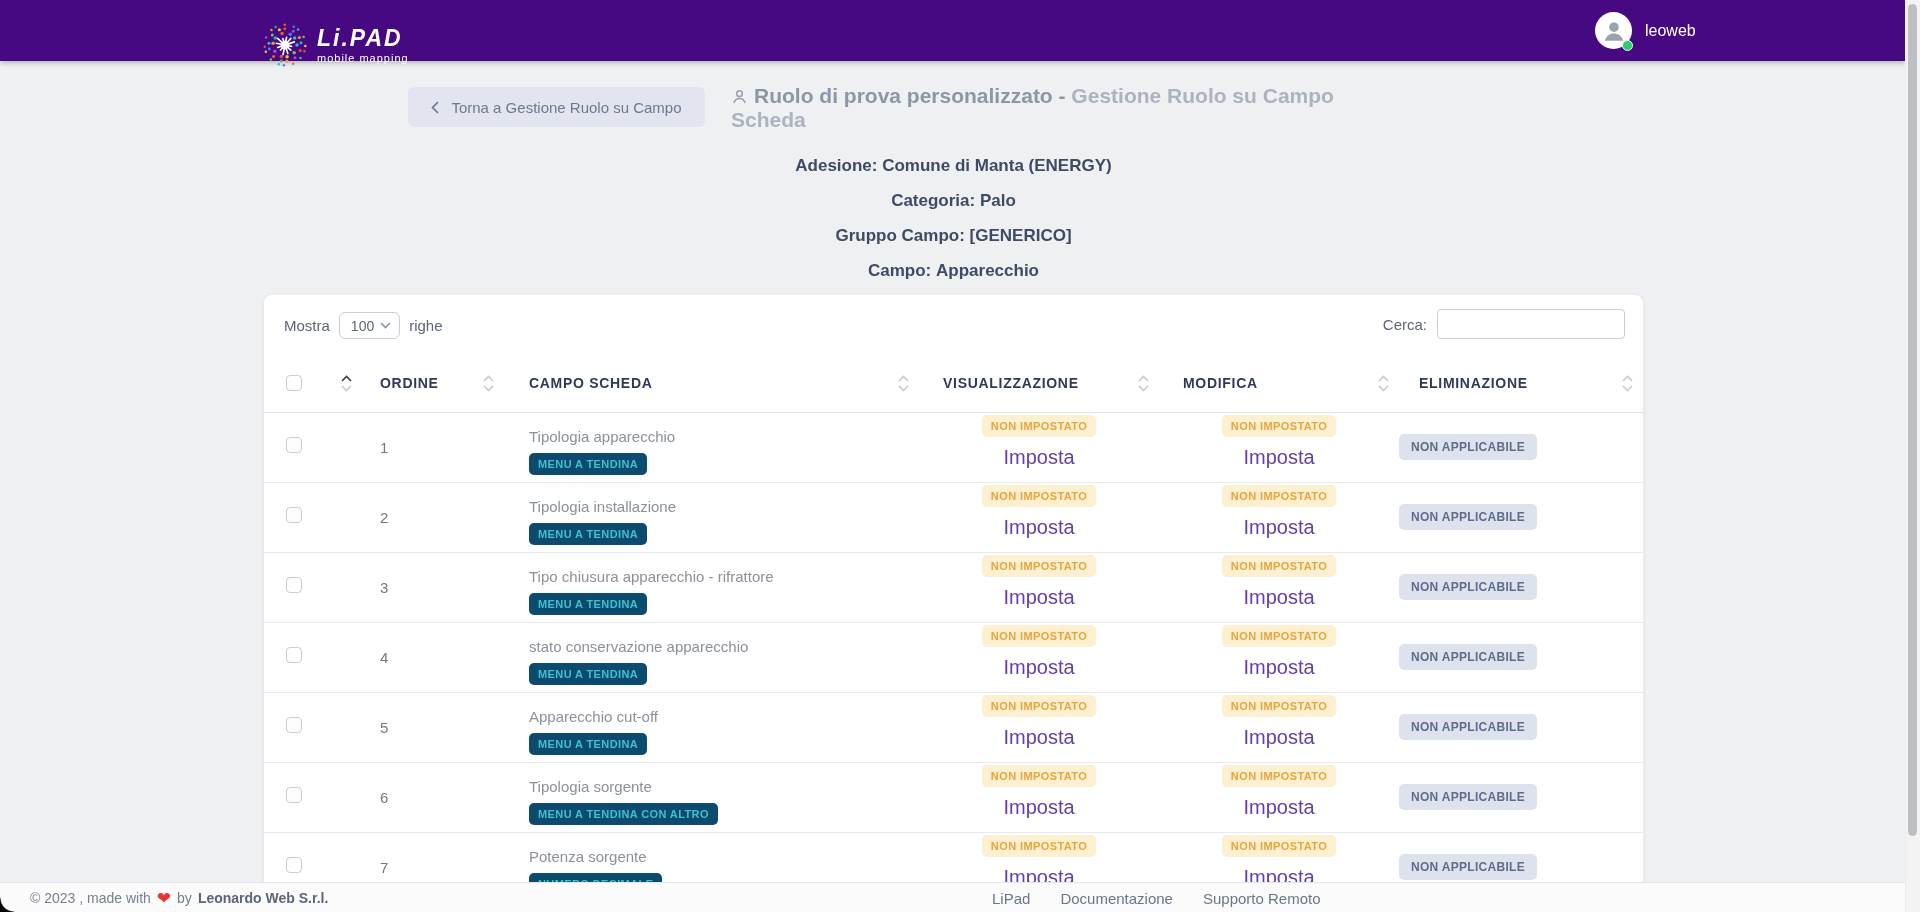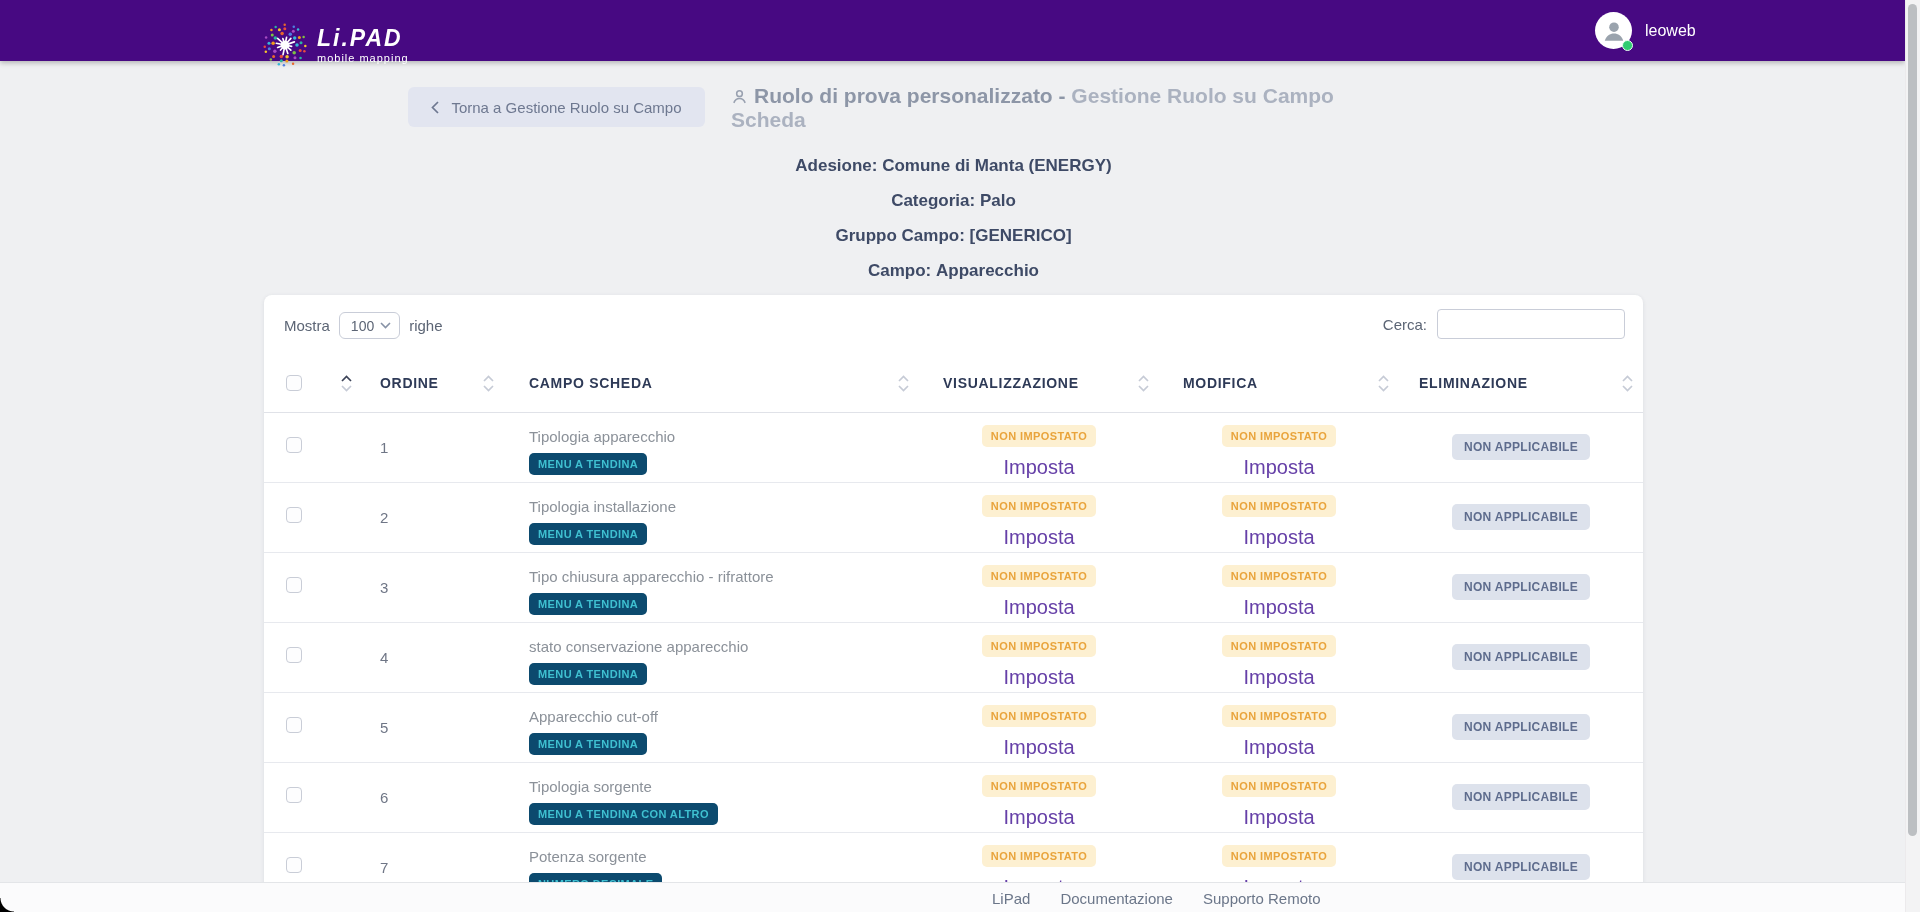--- a/index.html
+++ b/index.html
@@ -78,23 +78,23 @@
 
   .grid td { height:70px; border-bottom:1px solid #e7e9ee; vertical-align:top; }
   td.cell-check { vertical-align:middle; padding-left:22px; }
   td.cell-ordine { vertical-align:middle; padding-left:20px; color:#6f7686; font-size:15px; }
   td.cell-campo { padding:15px 0 0 25px; }
   .campo-name { color:#8b9199; font-size:15px; margin-bottom:8px; }
   .badge { display:inline-block; font-size:11px; font-weight:bold; letter-spacing:.4px; padding:5px 9px; border-radius:5px; white-space:nowrap; }
   .badge-cyan   { background:#0c4a6e; color:#3fc0d1; }
   .badge-orange { background:#fdf0d1; color:#e9a43c; }
   .badge-gray   { background:#dde2ec; color:#5e6c8d; font-size:12px; font-weight:600; padding:6px 12px; letter-spacing:.3px; }
-  td.cell-status { text-align:center; padding-top:12px; }
+  td.cell-status { text-align:center; padding-top:2px; }
   .action-link { display:inline-block; margin-top:9px; color:#6640a8; font-size:20px; cursor:pointer; }
-  td.cell-elim { text-align:center; vertical-align:middle; }
+  td.cell-elim { text-align:left; vertical-align:middle; }
 
   .checkbox {
     display:inline-block; width:16px; height:16px;
     border:1.5px solid #c9cdd7; border-radius:4px; background:#fdfdfe; cursor:pointer;
   }
 
   
   .footer {
     position:absolute; left:0; bottom:0; width:1920px; height:30px;
     background:#fbfbfc; border-top:1px solid #e3e5e8; z-index:8;
@@ -455,20 +455,26 @@
           <span class="action-link">Imposta</span>
         </td>
         <td class="cell-elim"><span class="badge badge-gray">NON APPLICABILE</span></td>
       </tr>
 
     </tbody>
   </table>
 </div>
 
 <div class="footer">
+  <div class="footer-left">
+    <span>© 2023 , made with</span>
+    <span class="heart">❤</span>
+    <span>by</span>
+    <span class="company">Leonardo Web S.r.l.</span>
+  </div>
   <div class="footer-links">
     <span>LiPad</span>
     <span>Documentazione</span>
     <span>Supporto Remoto</span>
   </div>
 </div>
 
 <div class="scrollbar-track">
   <div class="scrollbar-thumb"></div>
 </div>

